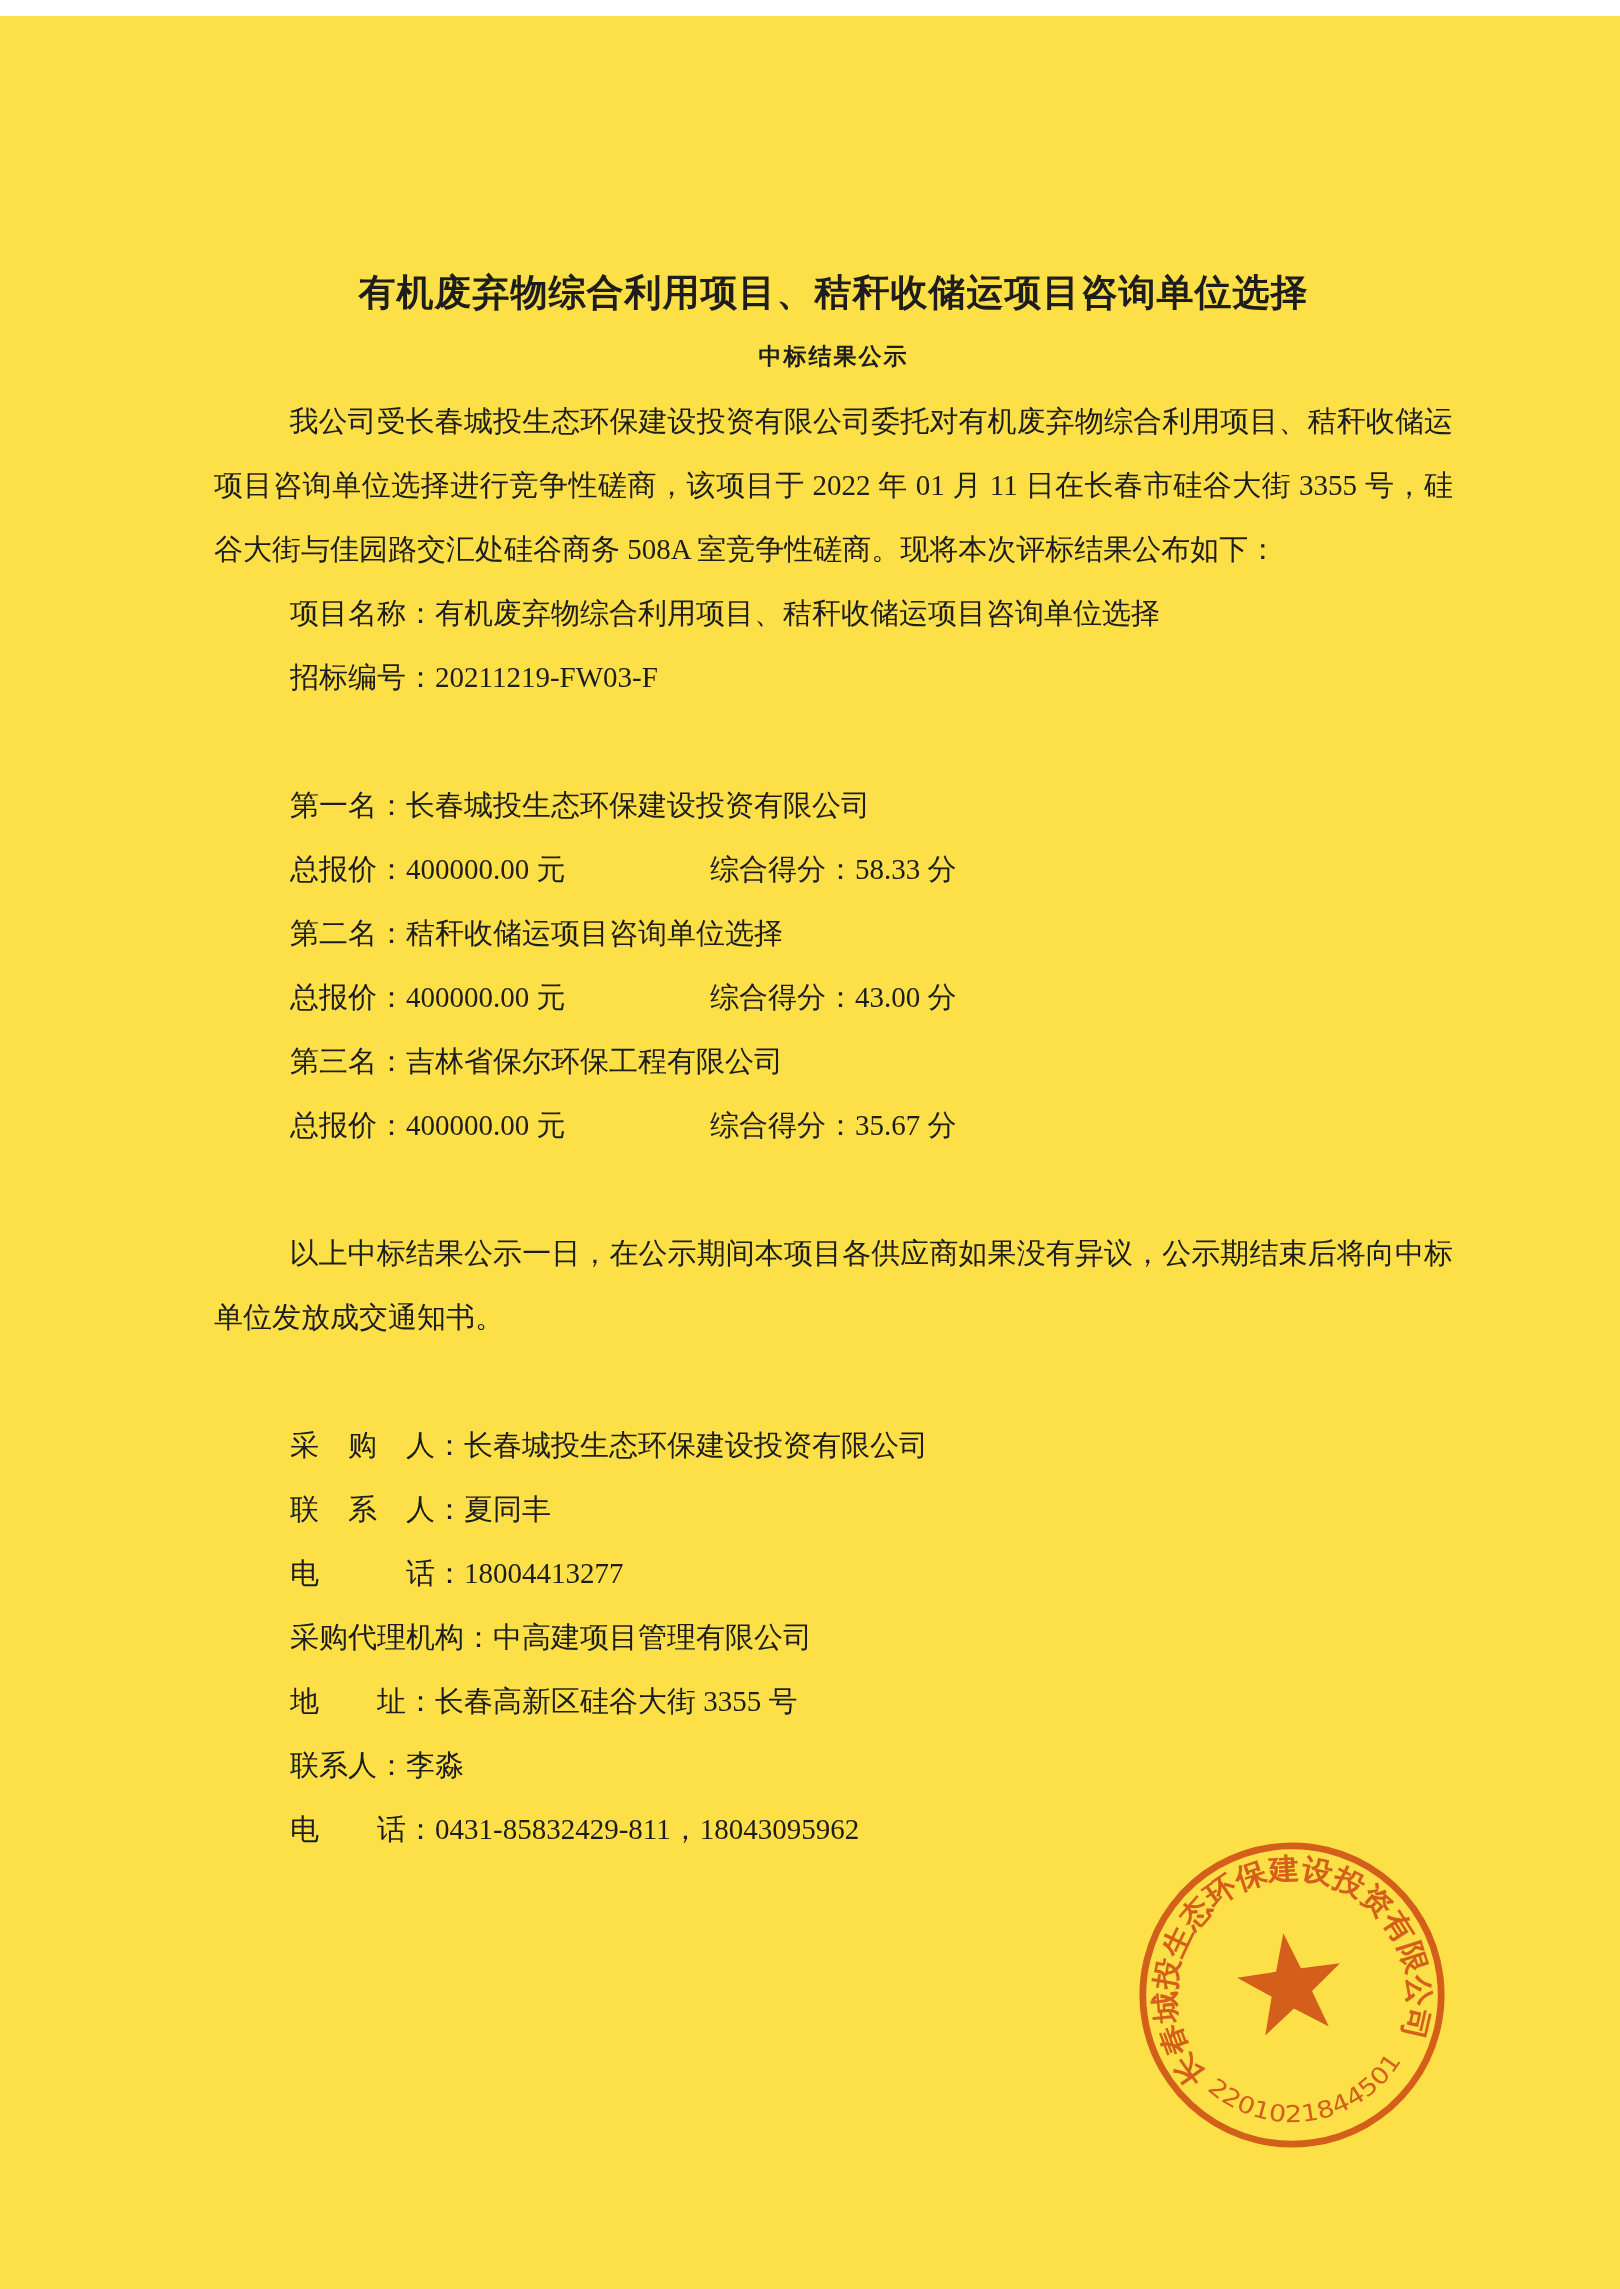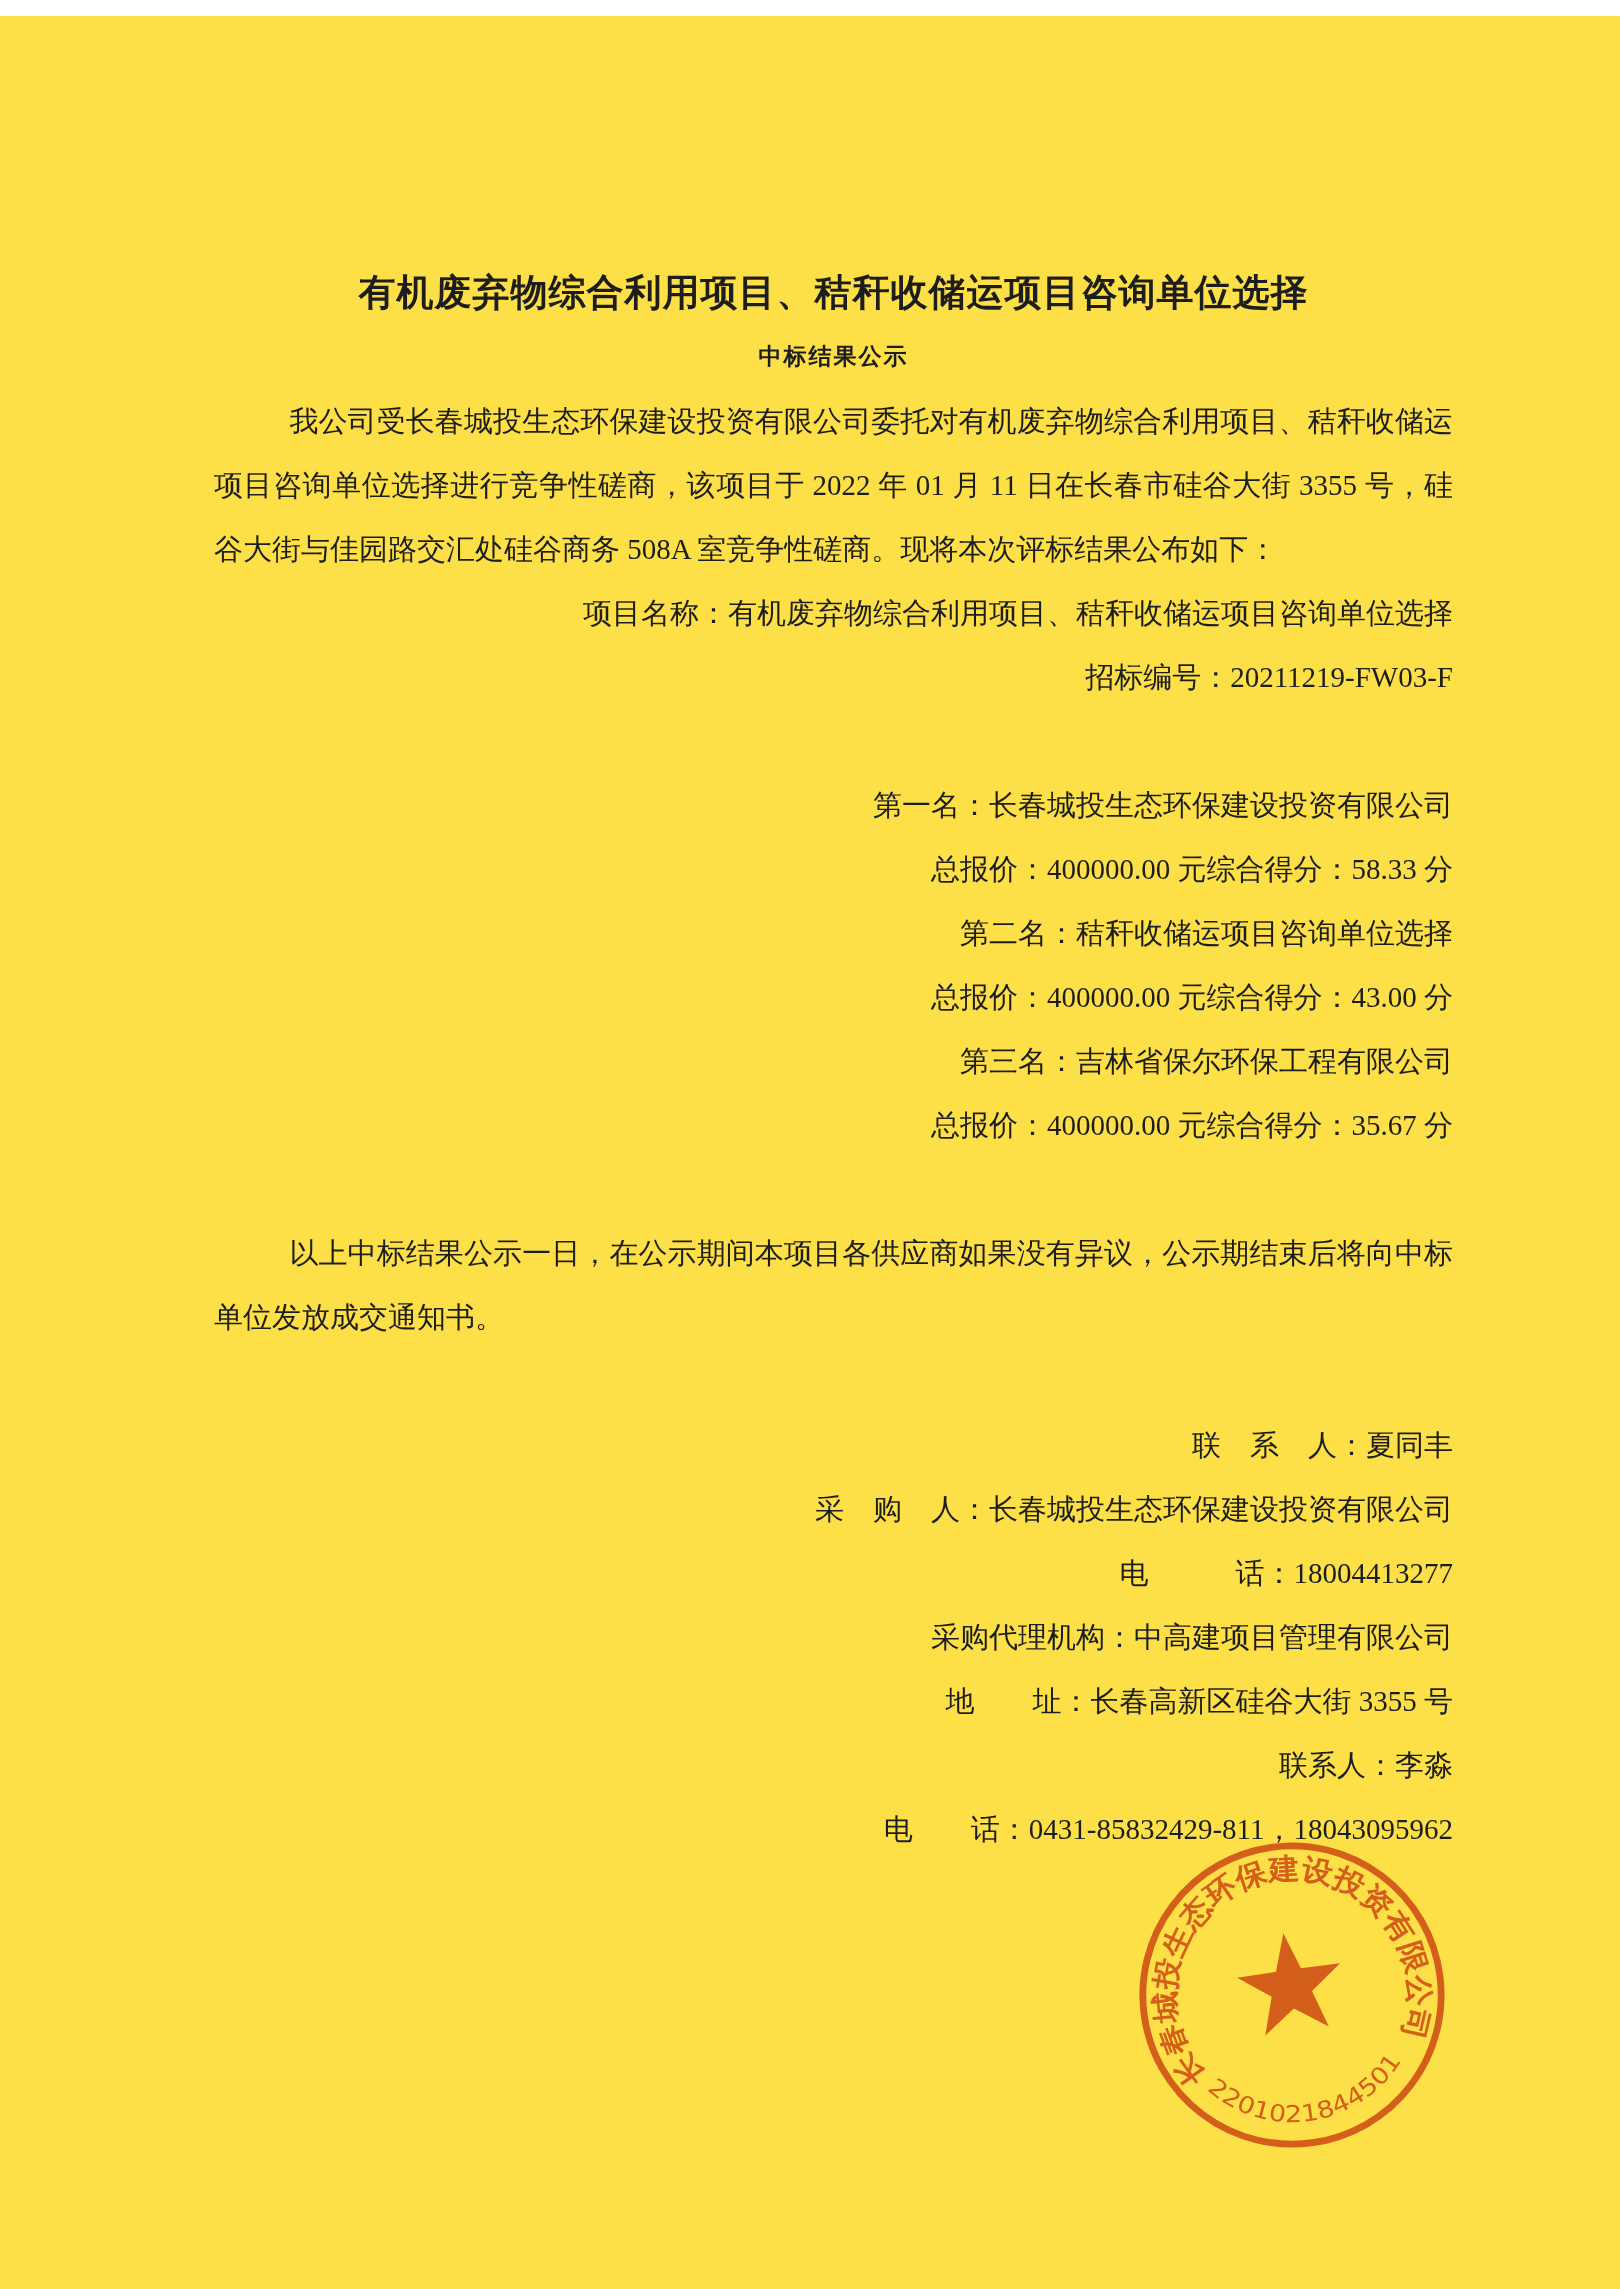--- a/index.html
+++ b/index.html
@@ -36,21 +36,21 @@
     text-align: center;
     line-height: 64px;
     letter-spacing: 2px;
   }
   .para {
     margin: 0;
     text-align: justify;
     text-indent: 2.6em;
   }
   .line { height: 64px; white-space: nowrap; }
-  .pad { padding-left: 76px; text-align: right; }
+  .pad { padding-left: 76px; }
   .spacer { height: 64px; }
   .price-cell { display: inline-block; width: 420px; }
   .date-line {
     margin-top: 148px;
     padding-left: 889px;
     height: 64px;
     white-space: nowrap;
     position: relative;
     z-index: 1;
   }
@@ -108,24 +108,24 @@
       <span class="price-cell"><span>总报价：</span><span>400000.00 元</span></span><span>综合得分：</span><span>35.67 分</span>
     </div>
 
     <div class="spacer"></div>
 
     <p class="para">以上中标结果公示一日，在公示期间本项目各供应商如果没有异议，公示期结束后将向中标单位发放成交通知书。</p>
 
     <div class="spacer"></div>
 
     <div class="line pad">
-      <span>联　系　人：</span><span>夏同丰</span>
+      <span>采　购　人：</span><span>长春城投生态环保建设投资有限公司</span>
     </div>
     <div class="line pad">
-      <span>采　购　人：</span><span>长春城投生态环保建设投资有限公司</span>
+      <span>联　系　人：</span><span>夏同丰</span>
     </div>
     <div class="line pad">
       <span>电　　　话：</span><span>18004413277</span>
     </div>
     <div class="line pad">
       <span>采购代理机构：</span><span>中高建项目管理有限公司</span>
     </div>
     <div class="line pad">
       <span>地　　址：</span><span>长春高新区硅谷大街 3355 号</span>
     </div>

